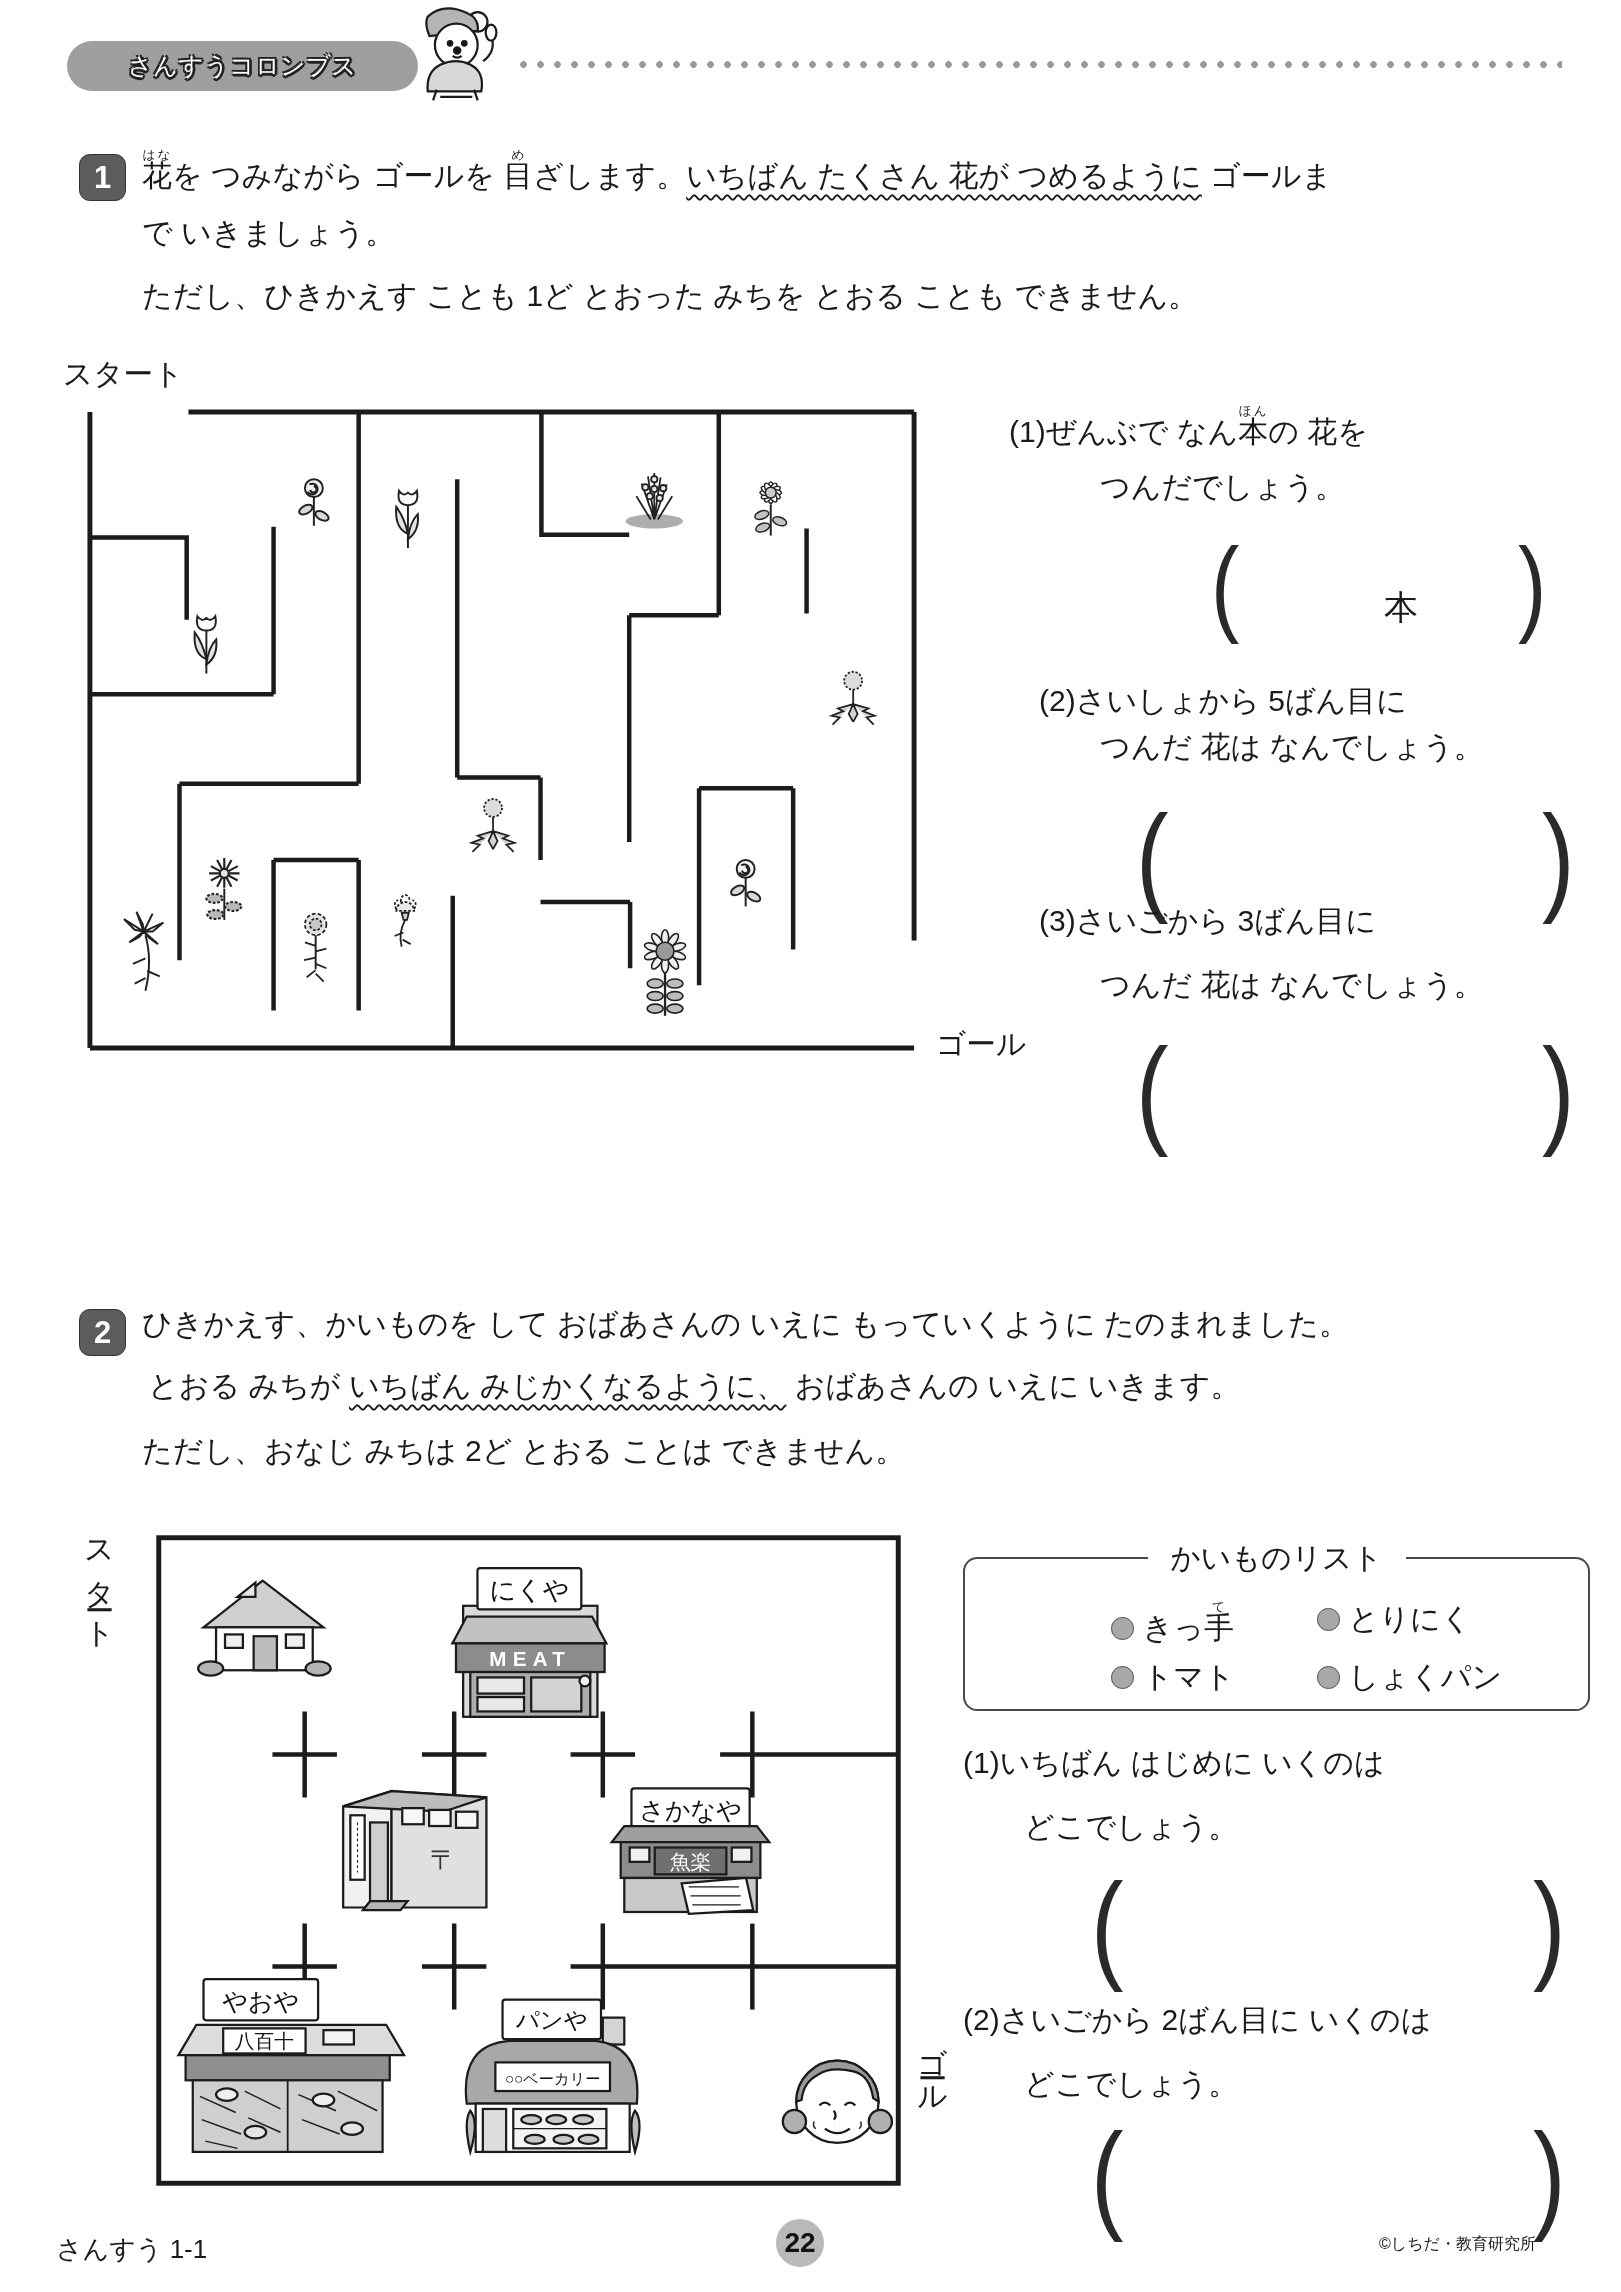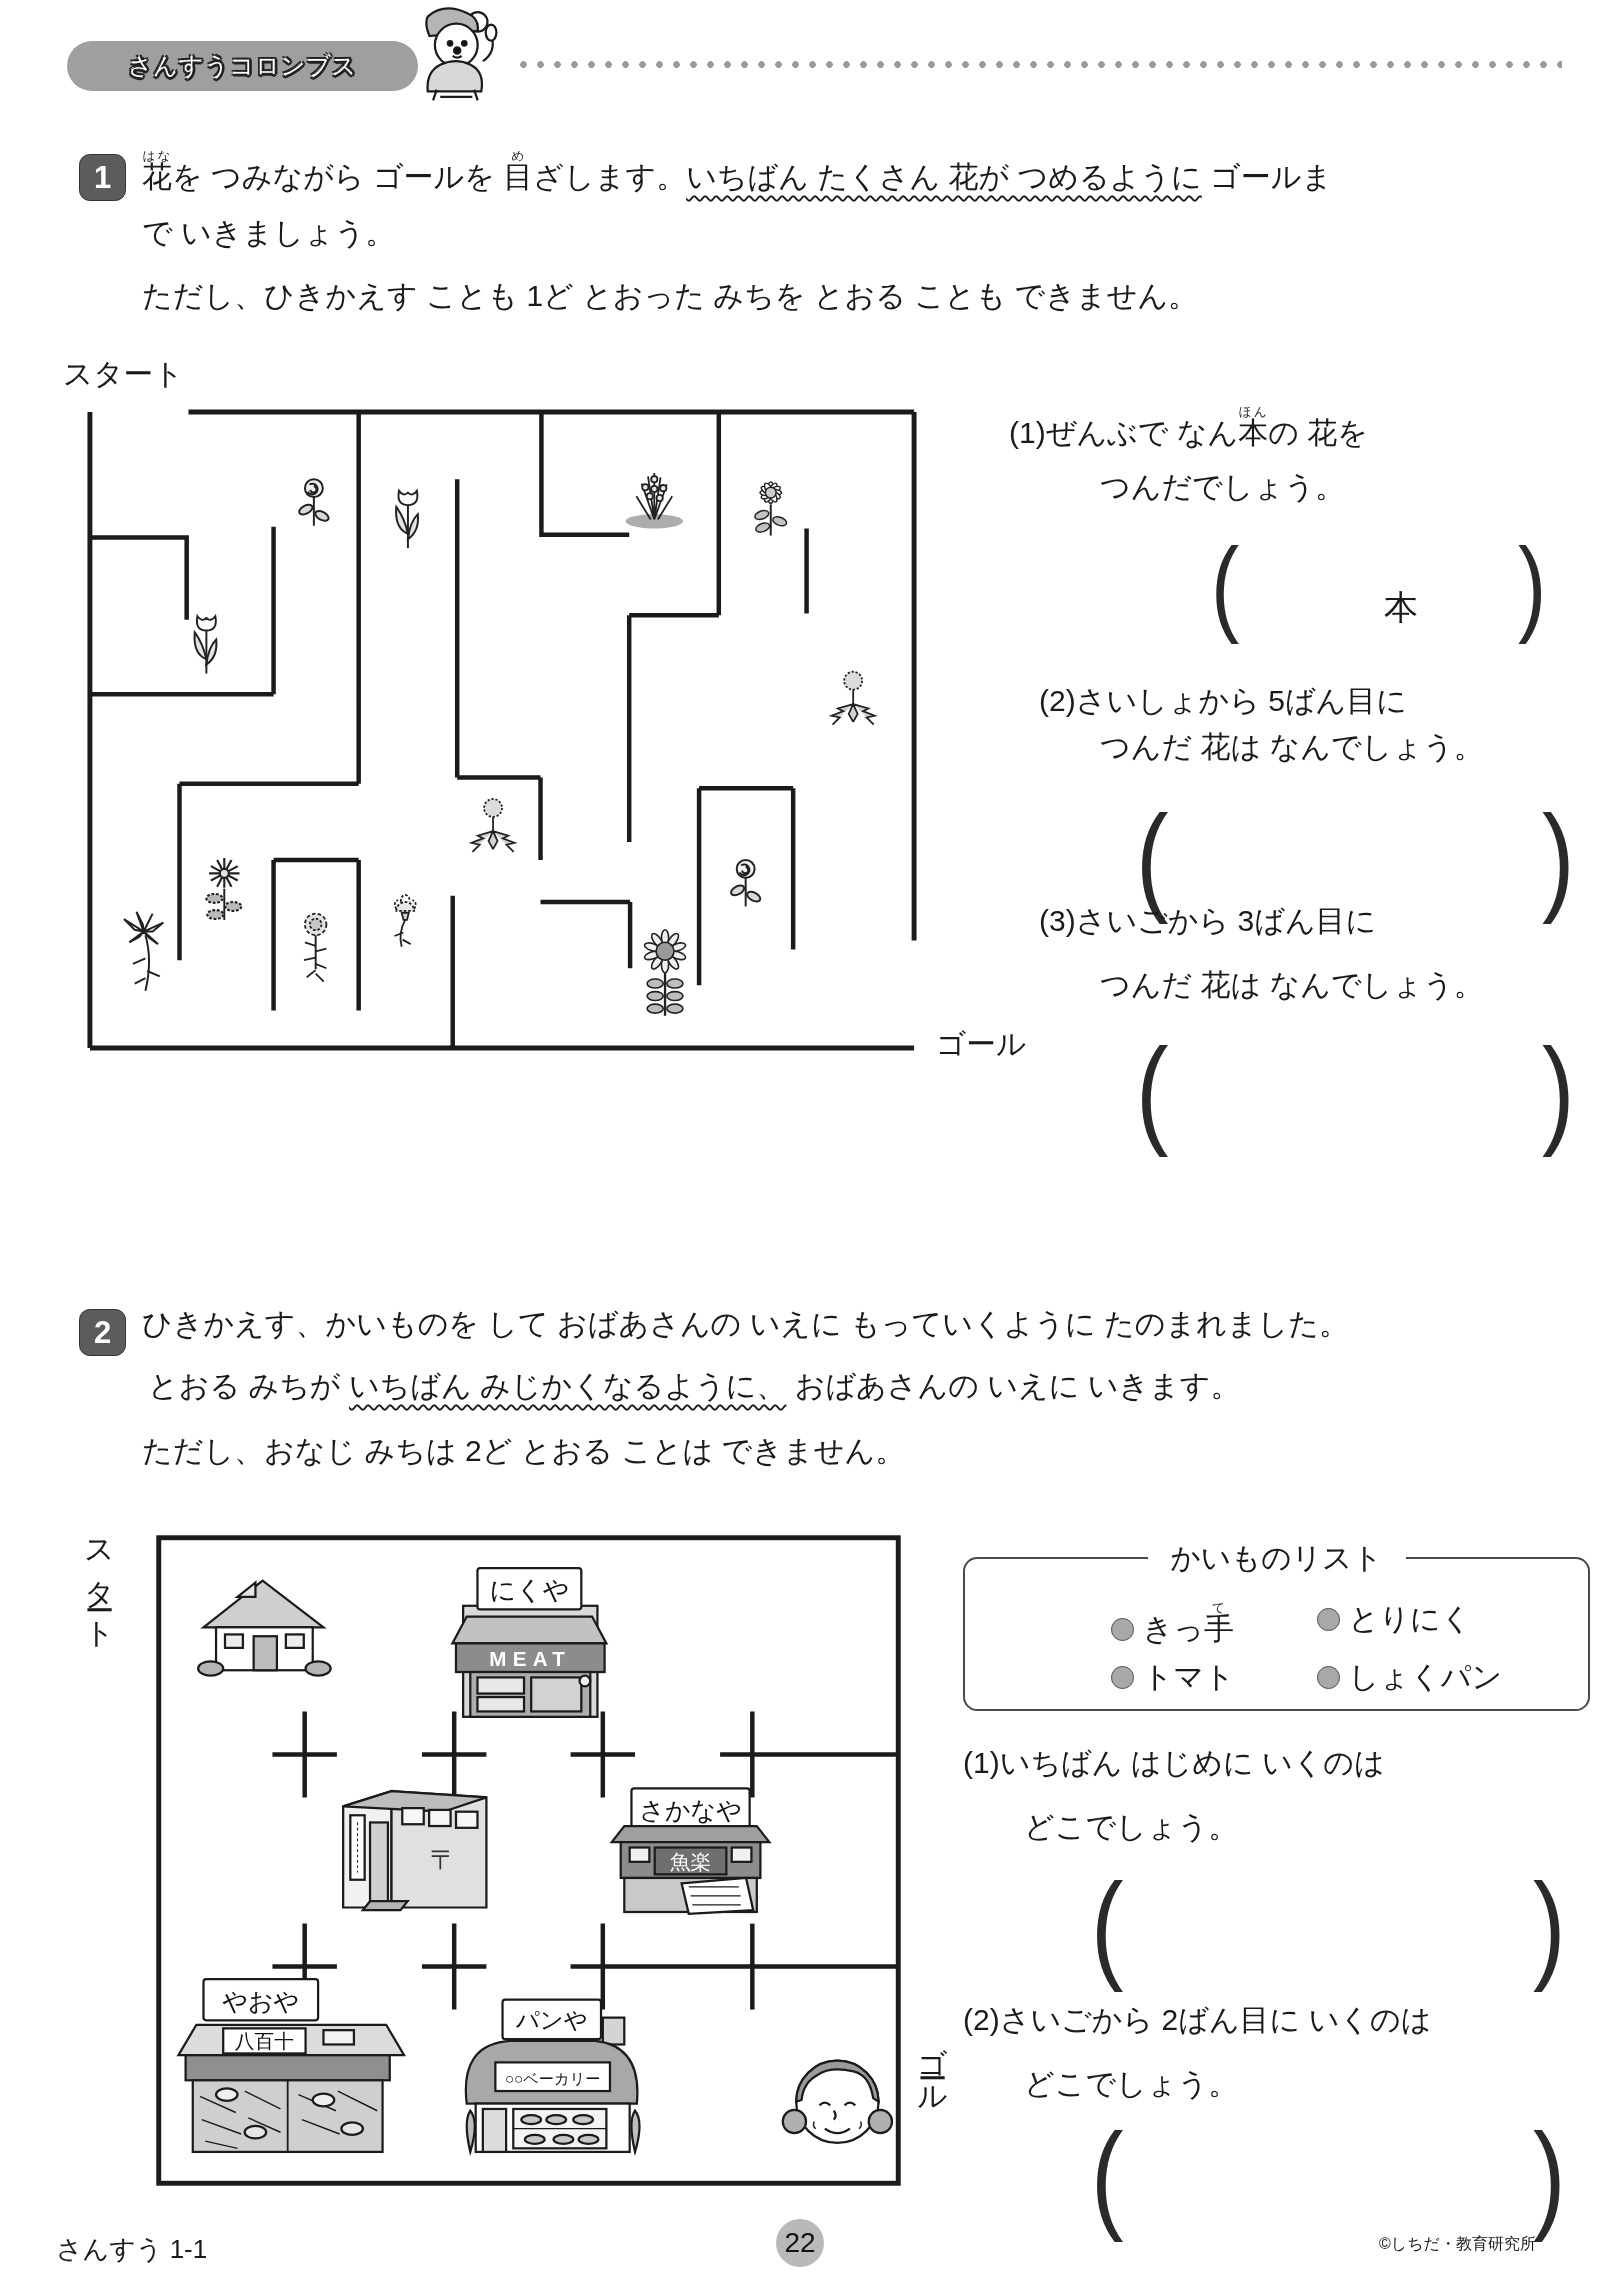--- a/index.html
+++ b/index.html
@@ -4,21 +4,21 @@
 <style>
   html,body{margin:0;padding:0;}
   body{
     width:1621px;height:2293px;position:relative;background:#ffffff;
     font-family:"Liberation Sans","DejaVu Sans",sans-serif;color:#1a1a1a;
     overflow:hidden;
   }
   .abs{position:absolute;white-space:nowrap;}
   .t{font-size:30px;line-height:1.2;}
   .wavy{text-decoration:underline;text-decoration-style:wavy;text-decoration-thickness:2.2px;text-underline-offset:8px;}
-  ruby rt{font-size:0.42em;letter-spacing:0.9px;}
+  ruby rt{font-size:0.42em;letter-spacing:0.9px;font-family:Liberation Mono, monospace;}
   
   .logo-pill{
     left:67px;top:41px;width:351px;height:50px;background:#9f9f9f;border-radius:25px;
     display:flex;align-items:center;justify-content:center;
   }
   .logo-pill span{
     font-size:24px;font-weight:normal;color:#ffffff;letter-spacing:0.9px;
     text-shadow:-1.8px -1.8px 0 #222,1.8px -1.8px 0 #222,-1.8px 1.8px 0 #222,1.8px 1.8px 0 #222,0 2.7px 0 #222,2.7px 0 0 #222;
   }
   .dotline{
@@ -42,21 +42,21 @@
   }
   .shopbox .title{
     position:absolute;left:50%;top:-21.5px;transform:translateX(-50%);
     background:#ffffff;padding:0 23px;font-size:29.6px;
   }
   .bullet{display:inline-block;width:20.6px;height:20.6px;border-radius:50%;
     background:#a8a8a8;border:1.8px solid #4f4f4f;margin-right:9px;vertical-align:-1.8px;}
   .vtext{writing-mode:vertical-rl;text-orientation:mixed;letter-spacing:3.6px;}
   .pagecircle{
     left:776px;top:2219px;width:48px;height:48px;border-radius:50%;background:#b9b9b9;
-    display:flex;align-items:center;justify-content:center;font-size:28px;color:#111;
+    display:flex;align-items:center;justify-content:center;font-size:28px;color:#111;font-weight:bold;
   }
   .foot{font-size:26px;}
   svg .ink{stroke:#1b1b1b;fill:none;}
 </style>
 </head>
 <body>
 
 <div class="abs logo-pill">
   <span>さんすうコロンブス</span>
 </div>

